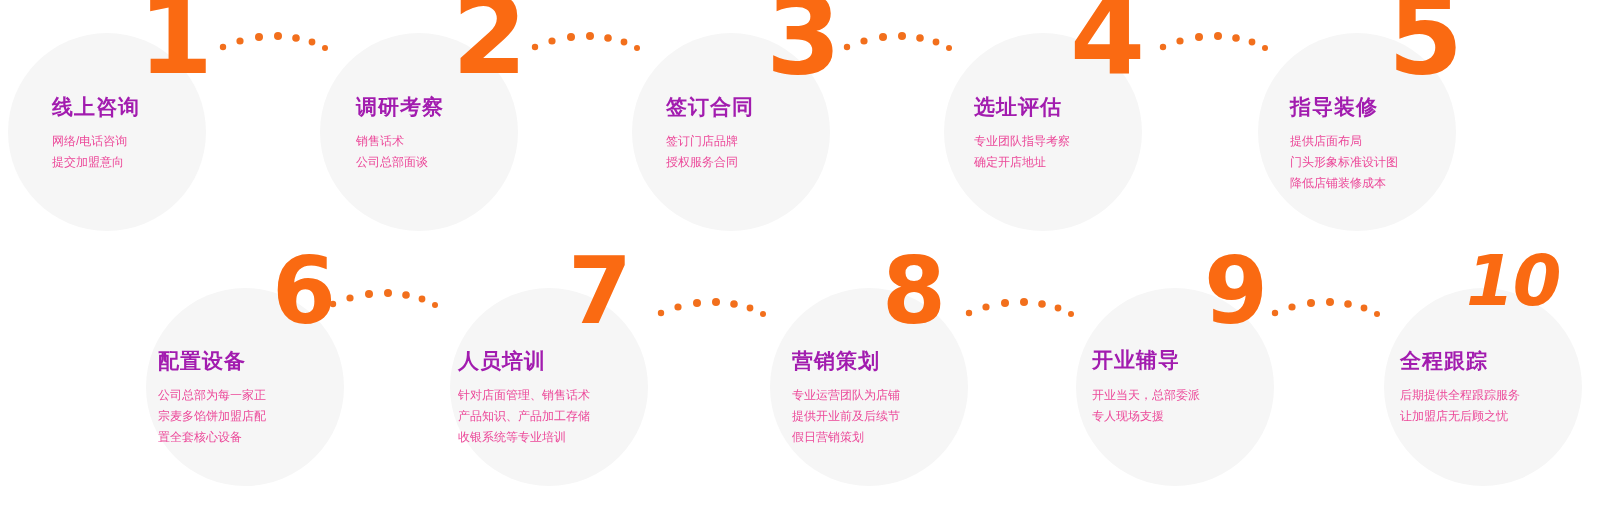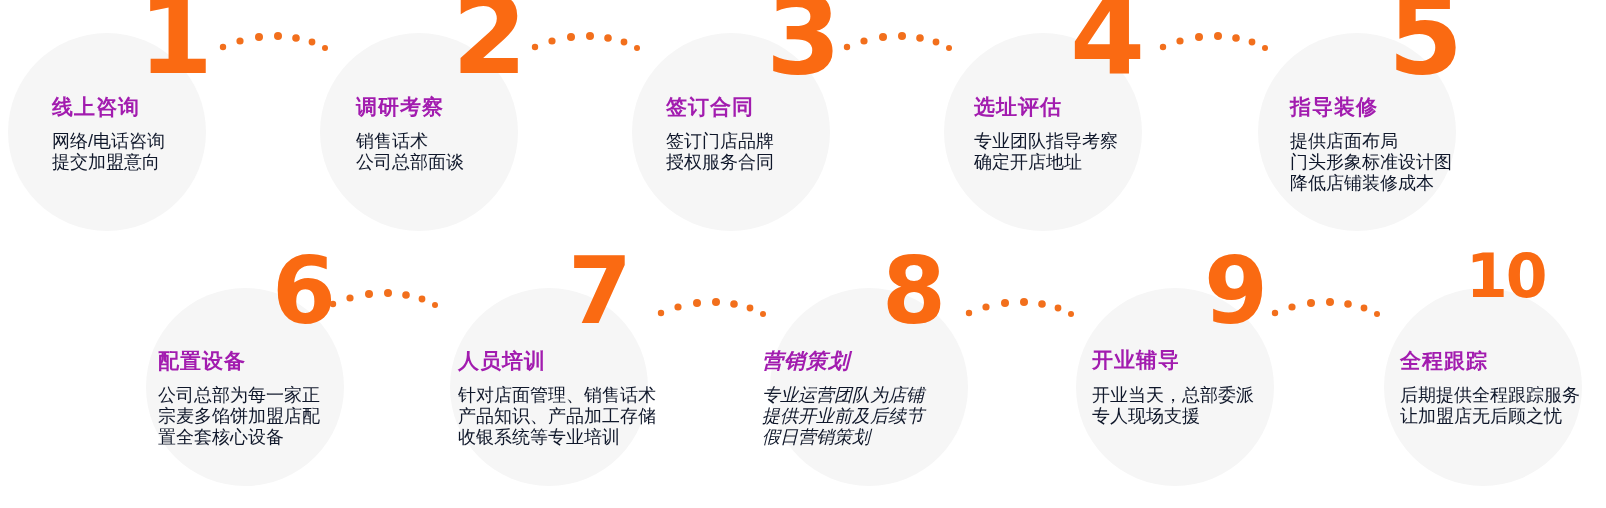--- a/index.html
+++ b/index.html
@@ -37,22 +37,22 @@
   .title{
     font-size:21px;
     font-weight:700;
     color:#a21caf;
     line-height:1;
     letter-spacing:1px;
     white-space:nowrap;
     margin-bottom:14px;
   }
   .desc{
-    font-size:18px;
-    color:#0f172a;
+    font-size:12px;
+    color:#ec4899;
     line-height:21px;
     white-space:nowrap;
   }
 
   .arc{position:absolute;z-index:5;}
   .arc svg{display:block;overflow:visible;}
 </style>
 </head>
 <body>
 
@@ -211,21 +211,21 @@
         <circle cx="78" cy="12" r="3.8"></circle>
         <circle cx="94" cy="16" r="3.4"></circle>
         <circle cx="107" cy="22" r="3.0"></circle>
       </g>
     </svg>
   </div>
 
   <div class="step">
     <div class="circle" style="left:770px;top:288px;width:198px;height:198px;"></div>
     <div class="num" style="left:882px;top:246px;font-size:92px;">8</div>
-    <div class="txtblock" style="left:762px;top:350px;font-style:italic;">
+    <div class="txtblock" style="left:792px;top:350px;">
       <div class="title">营销策划</div>
       <div class="desc">专业运营团队为店铺</div>
       <div class="desc">提供开业前及后续节</div>
       <div class="desc">假日营销策划</div>
     </div>
   </div>
 
   <div class="arc" style="left:964px;top:292px;">
     <svg width="112" height="26" viewBox="0 0 112 26" aria-hidden="true">
       <g fill="#f26f1c">
@@ -259,21 +259,21 @@
         <circle cx="60" cy="10" r="4.0"></circle>
         <circle cx="78" cy="12" r="3.8"></circle>
         <circle cx="94" cy="16" r="3.4"></circle>
         <circle cx="107" cy="22" r="3.0"></circle>
       </g>
     </svg>
   </div>
 
   <div class="step">
     <div class="circle" style="left:1384px;top:288px;width:198px;height:198px;"></div>
-    <div class="num" style="left:1466px;top:246px;font-size:60px;">10</div>
+    <div class="num" style="left:1466px;top:246px;font-size:70px;font-style:italic;">10</div>
     <div class="txtblock" style="left:1400px;top:350px;">
       <div class="title">全程跟踪</div>
       <div class="desc">后期提供全程跟踪服务</div>
       <div class="desc">让加盟店无后顾之忧</div>
     </div>
   </div>
 
 </div>
 
 </body></html>

